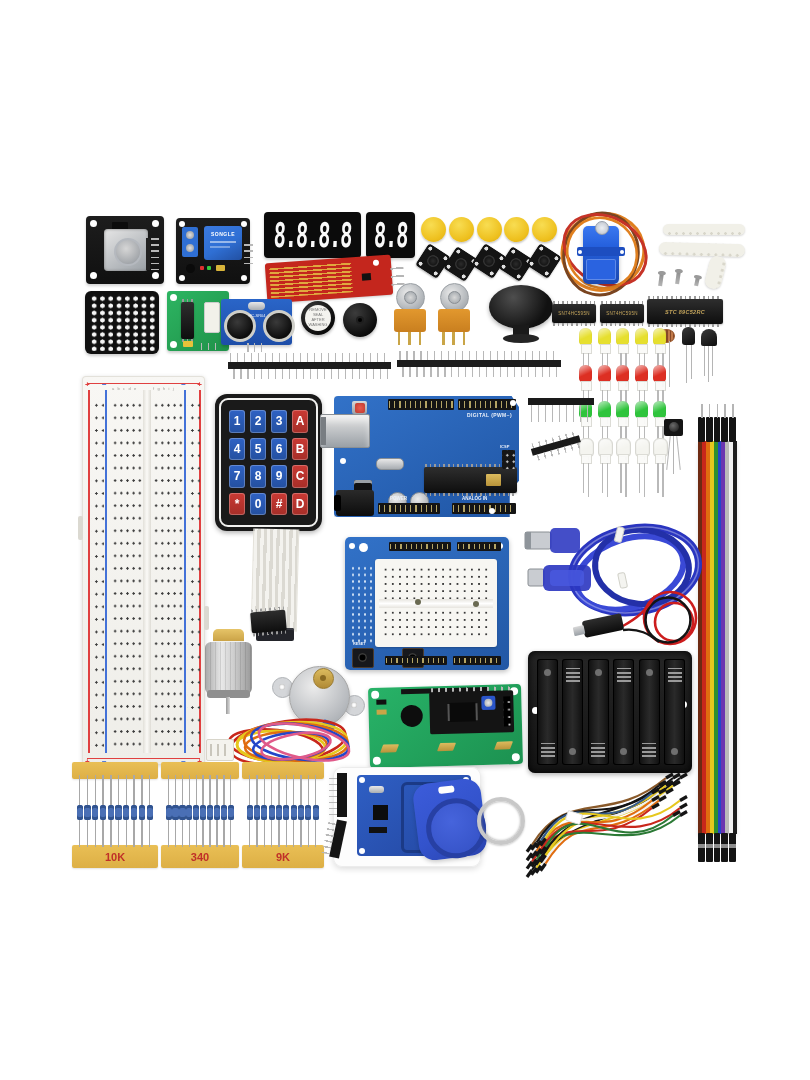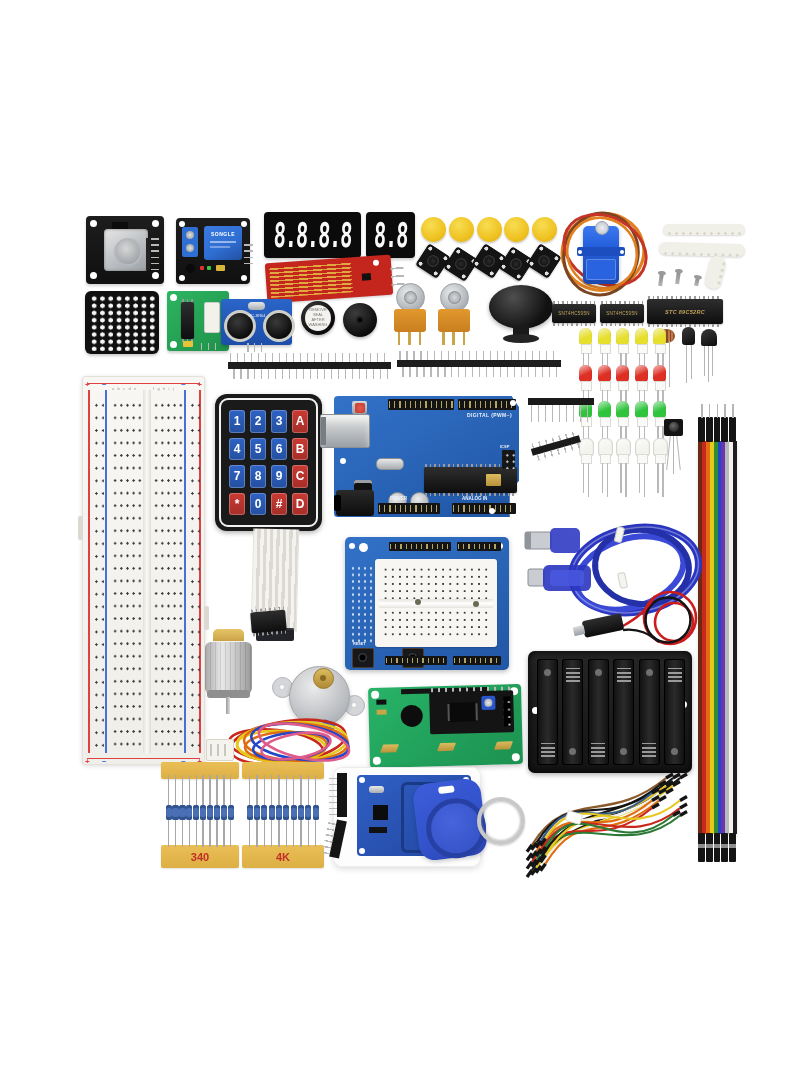--- a/index.html
+++ b/index.html
@@ -711,20 +711,35 @@
       </div>
       <div class="a" style="left:74px;top:6px;width:7px;height:30px;background:#000;background-image:radial-gradient(circle,#c9c9c9 1px,transparent 1.2px);background-size:7px 7.5px;background-position:2px 2px"></div>
     </div>
     <div class="a" style="left:8px;top:12px;width:10px;height:5px;background:#111"></div>
     <div class="a" style="left:8px;top:22px;width:10px;height:5px;background:var(--gold)"></div>
     <div class="goldpad" style="left:12px;top:57px"></div>
     <div class="goldpad" style="left:69px;top:57px"></div>
     <div class="goldpad" style="left:126px;top:57px"></div>
   </div>
 
+  <div class="rstrip" style="left:72px;top:762px;width:86px">
+    <div class="tape tp"></div>
+      <div class="tape bt"></div>
+  <div class="res" style="left: 7px;"></div>
+      <div class="res" style="left: 14.7778px;"></div>
+      <div class="res" style="left: 22.5556px;"></div>
+      <div class="res" style="left: 30.3333px;"></div>
+      <div class="res" style="left: 38.1111px;"></div>
+      <div class="res" style="left: 45.8889px;"></div>
+      <div class="res" style="left: 53.6667px;"></div>
+      <div class="res" style="left: 61.4444px;"></div>
+      <div class="res" style="left: 69.2222px;"></div>
+      <div class="res" style="left: 77px;"></div>
+      <div class="rlabel">10K</div>
+    </div>
   <div class="rstrip" style="left:161px;top:762px;width:78px">
     <div class="tape tp"></div>
       <div class="tape bt"></div>
   <div class="res" style="left: 7px;"></div>
       <div class="res" style="left: 13.8889px;"></div>
       <div class="res" style="left: 20.7778px;"></div>
       <div class="res" style="left: 27.6667px;"></div>
       <div class="res" style="left: 34.5556px;"></div>
       <div class="res" style="left: 41.4444px;"></div>
       <div class="res" style="left: 48.3333px;"></div>
@@ -739,21 +754,21 @@
   <div class="res" style="left: 7px;"></div>
       <div class="res" style="left: 14.3333px;"></div>
       <div class="res" style="left: 21.6667px;"></div>
       <div class="res" style="left: 29px;"></div>
       <div class="res" style="left: 36.3333px;"></div>
       <div class="res" style="left: 43.6667px;"></div>
       <div class="res" style="left: 51px;"></div>
       <div class="res" style="left: 58.3333px;"></div>
       <div class="res" style="left: 65.6667px;"></div>
       <div class="res" style="left: 73px;"></div>
-      <div class="rlabel">4K</div>
+      <div class="rlabel">9K</div>
     </div>
 
   <div class="a" id="rcard"></div>
   <div class="a" style="left:337px;top:773px;width:10px;height:44px;background:#141414">
     <div class="a pins-v" style="left:-8px;top:2px;width:8px;height:40px"></div>
   </div>
   <div class="a" style="left:333px;top:820px;width:10px;height:38px;background:#141414;transform:rotate(12deg)">
     <div class="a pins-v" style="left:-8px;top:2px;width:8px;height:34px"></div>
   </div>
   <div class="a" id="rmod">

